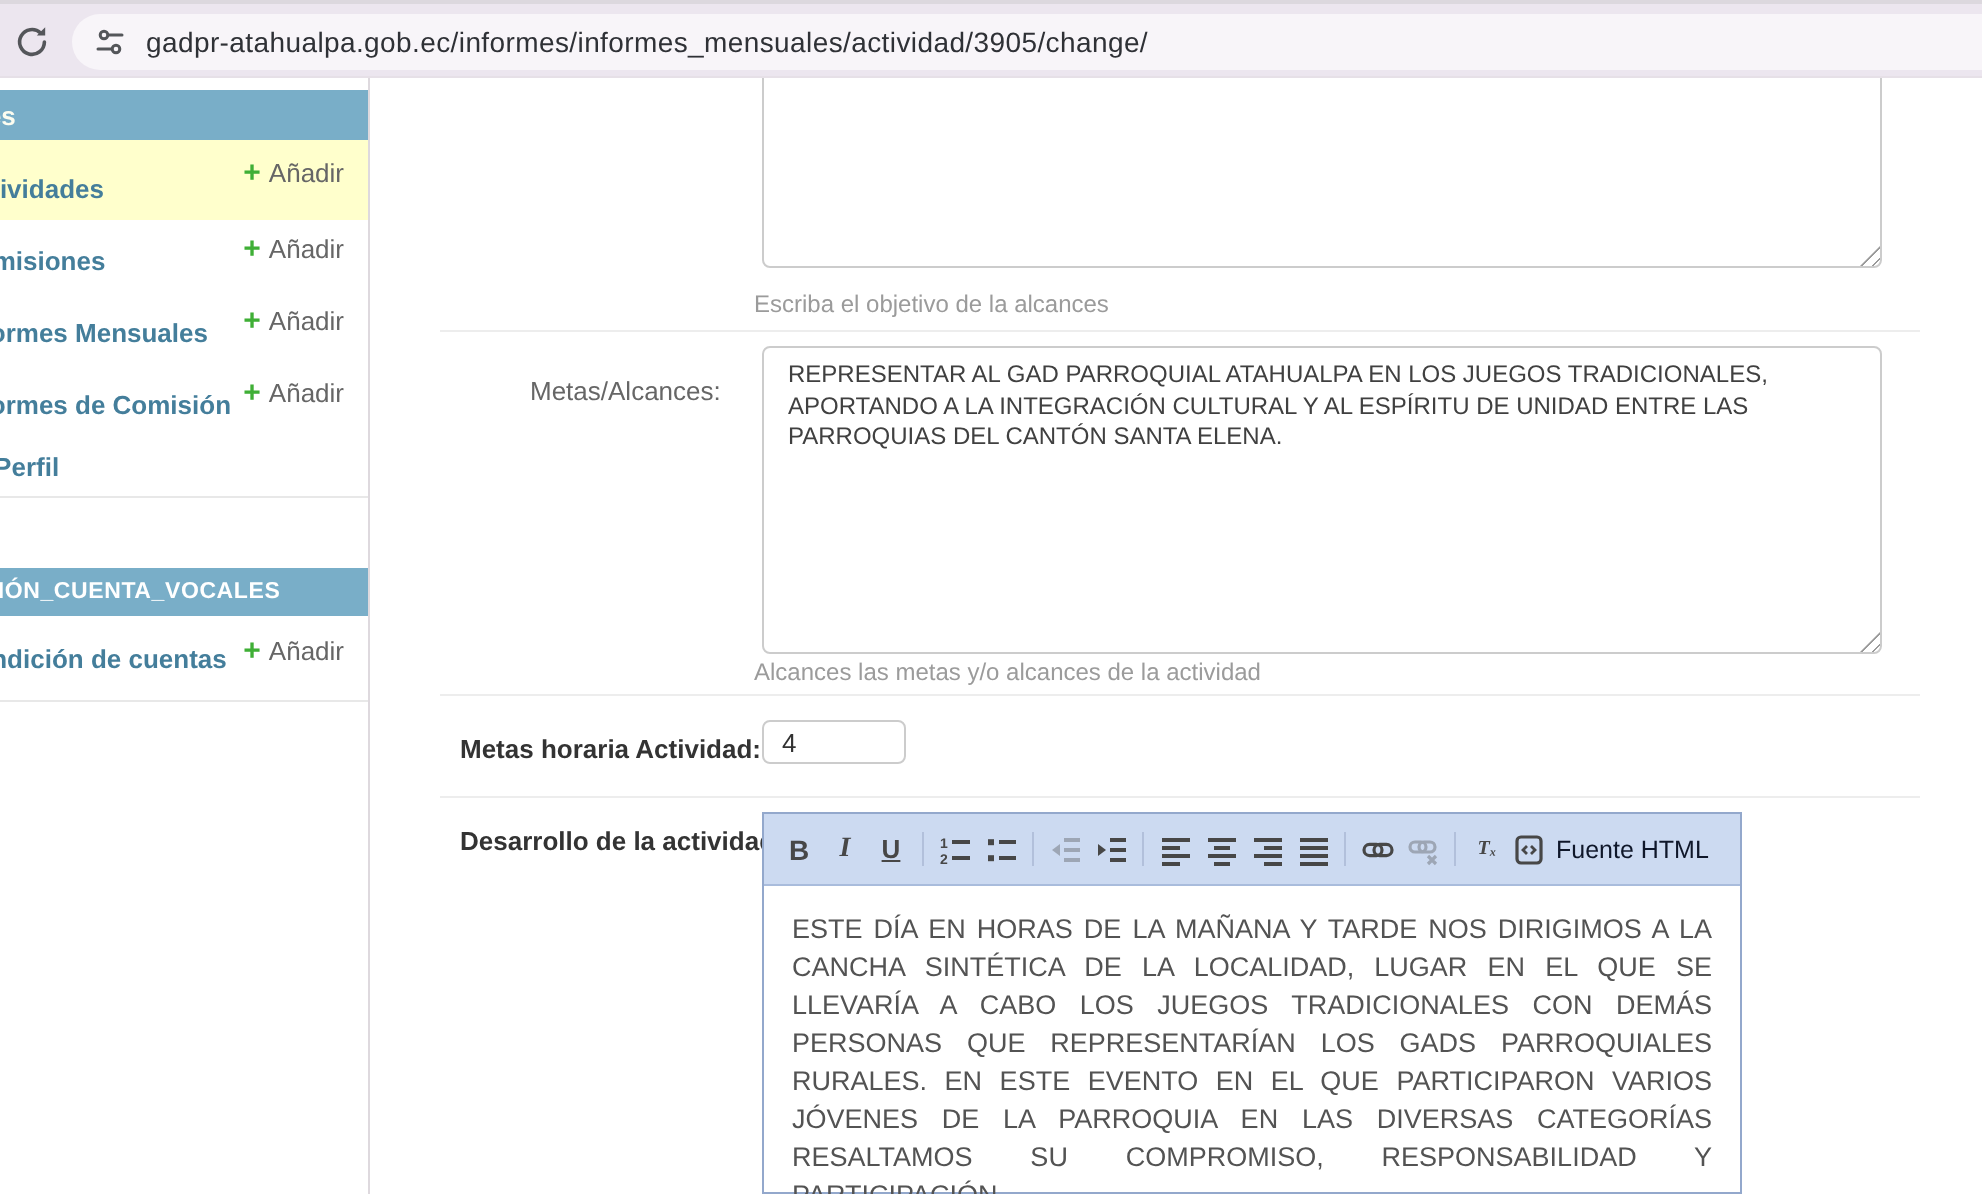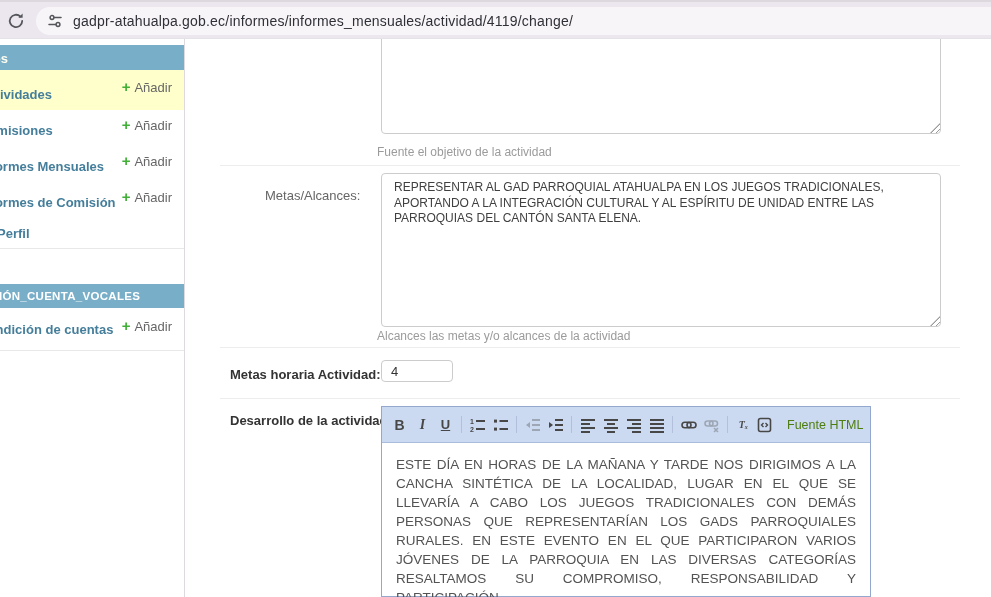--- a/index.html
+++ b/index.html
@@ -48,21 +48,21 @@
   #ck-toolbar{height:36px;background:#ccdaf1;border-bottom:1px solid #a9bcdc;display:flex;
       align-items:center;padding:0 6px;box-sizing:border-box;}
   .ck-btn{display:inline-flex;align-items:center;justify-content:center;min-width:23px;height:24px;
       color:#474747;cursor:pointer;border-radius:2px;flex:0 0 auto;}
   .ck-btn.disabled{opacity:.35;cursor:default;}
   .ck-sep{width:1px;height:17px;background:#b2c0db;margin:0 4px;flex:0 0 auto;}
   .glyph-b{font-weight:bold;font-size:14px;}
   .glyph-i{font-family:"Liberation Serif","DejaVu Serif",serif;font-style:italic;font-size:14px;font-weight:bold;}
   .glyph-u{font-size:13px;text-decoration:underline;font-weight:bold;}
   .glyph-tx{font-family:"Liberation Serif","DejaVu Serif",serif;font-style:italic;font-weight:bold;font-size:10px;}
-  #src-label{font-size:12.5px;color:#4d7c0f;margin-left:14px;white-space:nowrap;}
+  #src-label{font-size:12.5px;color:#0f172a;margin-left:5px;white-space:nowrap;}
   #ck-content{padding:12px 14px 0 14px;font-size:13.5px;line-height:19px;color:#535353;
       text-align:justify;cursor:text;}
   .icon16{display:block;}
 </style>
 </head>
 <body>
 
 <div id="page">
 
   <div id="topbar">
@@ -70,21 +70,21 @@
       <path d="M16.2 10a6.2 6.2 0 1 1-1.9-4.5" fill="none" stroke="currentColor" stroke-width="1.8" stroke-linecap="round"></path>
       <path d="M16.6 2.6 v4.2 h-4.2 z" fill="currentColor"></path>
     </svg>
     <div id="omnibox">
       <svg id="tuneicon" viewBox="0 0 16 16">
         <circle cx="5" cy="4.5" r="1.9" fill="none" stroke="#54565a" stroke-width="1.5"></circle>
         <line x1="7.5" y1="4.5" x2="14" y2="4.5" stroke="#54565a" stroke-width="1.5" stroke-linecap="round"></line>
         <line x1="2" y1="11.5" x2="8.5" y2="11.5" stroke="#54565a" stroke-width="1.5" stroke-linecap="round"></line>
         <circle cx="11" cy="11.5" r="1.9" fill="none" stroke="#54565a" stroke-width="1.5"></circle>
       </svg>
-      <span id="urltext">gadpr-atahualpa.gob.ec/informes/informes_mensuales/actividad/4119/change/</span>
+      <span id="urltext">gadpr-atahualpa.gob.ec/informes/informes_mensuales/actividad/3905/change/</span>
     </div>
   </div>
 
   <div id="vline"></div>
   <aside id="sidebar">
 
     <div class="mhead" style="top:6px;height:25px;">
       <span>Informes</span>
     </div>
 
@@ -119,21 +119,21 @@
     <div class="srow" style="top:269px;height:42px;">
       <span class="slabel" style="top:14px;">Rendición de cuentas</span>
       <a class="addlink" style="top:9px;"><span class="plus">+</span><span>Añadir</span></a>
     </div>
   </aside>
 
   <main>
 
     <textarea class="ta" style="top: 20px; height: 114px;"></textarea>
     <div class="grip" style="left:930px;top:123px;"></div>
-    <div class="fhelp" style="top:145px;">Fuente el objetivo de la actividad</div>
+    <div class="fhelp" style="top:145px;">Escriba el objetivo de la alcances</div>
     <div class="row-sep" style="top:165px;"></div>
 
     <label class="flabel" style="top:188px;margin-left:35px;">Metas/Alcances:</label>
     <textarea class="ta" style="top: 173px; height: 154px;">REPRESENTAR AL GAD PARROQUIAL ATAHUALPA EN LOS JUEGOS TRADICIONALES, APORTANDO A LA INTEGRACIÓN CULTURAL Y AL ESPÍRITU DE UNIDAD ENTRE LAS PARROQUIAS DEL CANTÓN SANTA ELENA.</textarea>
     <div class="grip" style="left:930px;top:316px;"></div>
     <div class="fhelp" style="top:329px;">Alcances las metas y/o alcances de la actividad</div>
     <div class="row-sep" style="top:347px;"></div>
 
     <label class="flabel req" style="top:367px;">Metas horaria Actividad:</label>
     <input id="carga-input" type="text" value="4" style="">

